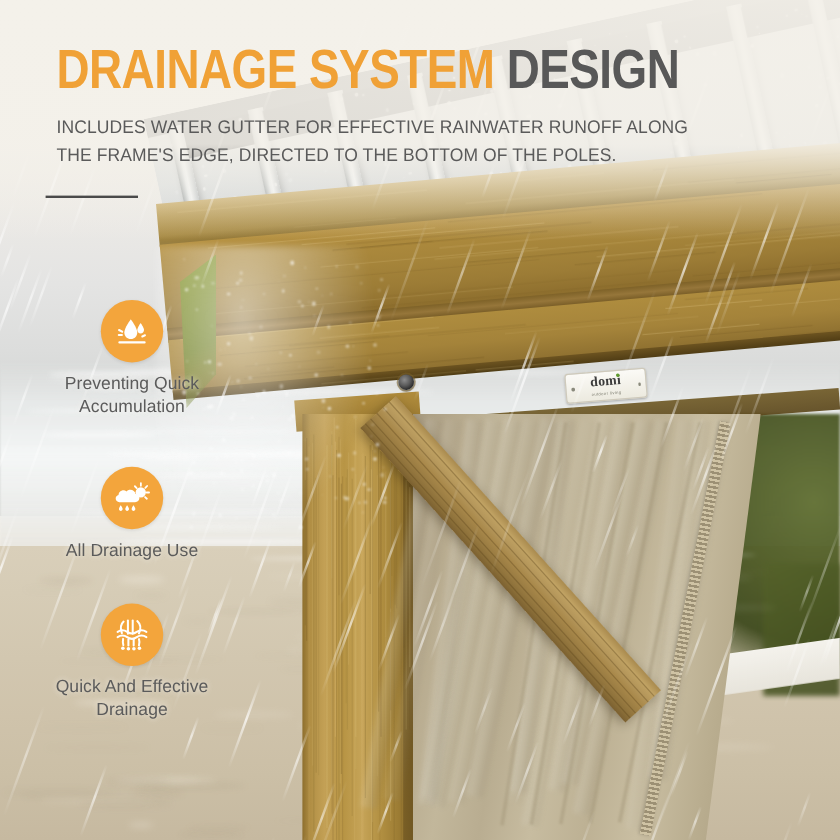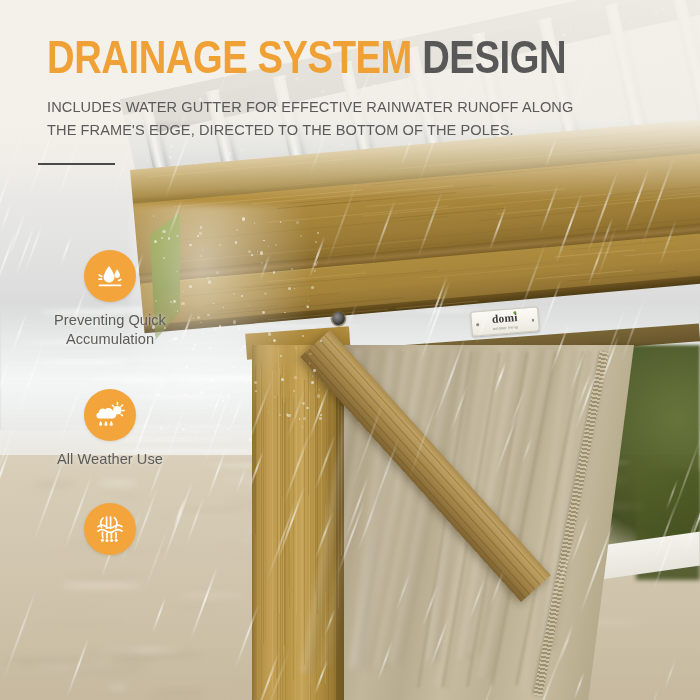--- a/index.html
+++ b/index.html
@@ -1322,21 +1322,21 @@
           <path d="M28.4 16.6 L26.9 15.2"></path>
           <path d="M18.4 6.2 L19.9 7.7"></path>
         </g>
         <circle cx="23.3" cy="11.3" r="4.3" fill="#ffffff"></circle>
         <path d="M9.0 9.6 C6.6 9.6 4.8 11.4 4.8 13.6 C3.4 13.9 2.4 15.1 2.4 16.5 C2.4 18.2 3.8 19.5 5.5 19.5 H18.6 C20.6 19.5 22.2 18.0 22.2 16.1 C22.2 14.3 20.8 12.8 19.0 12.6 C18.6 10.6 16.8 9.1 14.6 9.1 C13.3 9.1 12.1 9.6 11.3 10.5 C10.7 9.9 9.9 9.6 9.0 9.6 Z" fill="#ffffff"></path>
         <path d="M6.6 22.0 C6.6 22.0 5.1 24.1 5.1 25.2 C5.1 26.1 5.8 26.8 6.6 26.8 C7.5 26.8 8.2 26.1 8.2 25.2 C8.2 24.1 6.6 22.0 6.6 22.0 Z" fill="#ffffff"></path>
         <path d="M11.9 22.0 C11.9 22.0 10.4 24.1 10.4 25.2 C10.4 26.1 11.1 26.8 11.9 26.8 C12.8 26.8 13.5 26.1 13.5 25.2 C13.5 24.1 11.9 22.0 11.9 22.0 Z" fill="#ffffff"></path>
         <path d="M17.2 22.0 C17.2 22.0 15.7 24.1 15.7 25.2 C15.7 26.1 16.4 26.8 17.2 26.8 C18.1 26.8 18.8 26.1 18.8 25.2 C18.8 24.1 17.2 22.0 17.2 22.0 Z" fill="#ffffff"></path>
       </svg>
     </div>
-    <div class="feat-label">All Weather Use</div>
+    <div class="feat-label">All Drainage Use</div>
   </div>
 
   <div class="feature" id="f3">
     <div class="feat-icon">
       <svg width="34" height="34" viewBox="0 0 34 34" fill="none">
         <g stroke="#ffffff" stroke-width="1.7" stroke-linecap="round" fill="none">
           <path d="M10.0 6.0 C7.4 8.4 7.2 12.0 8.6 15.6"></path>
           <path d="M13.6 5.0 V16.2"></path>
           <path d="M17.6 5.0 V16.2"></path>
           <path d="M21.4 5.6 C24.2 8.2 24.6 12.0 22.8 15.8"></path>
@@ -1346,15 +1346,16 @@
           <path d="M14.0 21.0 V26.0"></path>
           <path d="M18.4 21.0 V26.0"></path>
           <path d="M22.8 20.6 C23.4 22.6 23.4 24.2 22.8 25.8"></path>
         </g>
         <circle cx="9.4" cy="28.2" r="1.5" fill="#ffffff"></circle>
         <circle cx="14.0" cy="28.6" r="1.5" fill="#ffffff"></circle>
         <circle cx="18.6" cy="28.6" r="1.5" fill="#ffffff"></circle>
         <circle cx="23.2" cy="28.2" r="1.5" fill="#ffffff"></circle>
       </svg>
     </div>
+    <div class="feat-label">Quick And Effective Drainage</div>
   </div>
 
 </div>
 
 </body></html>

